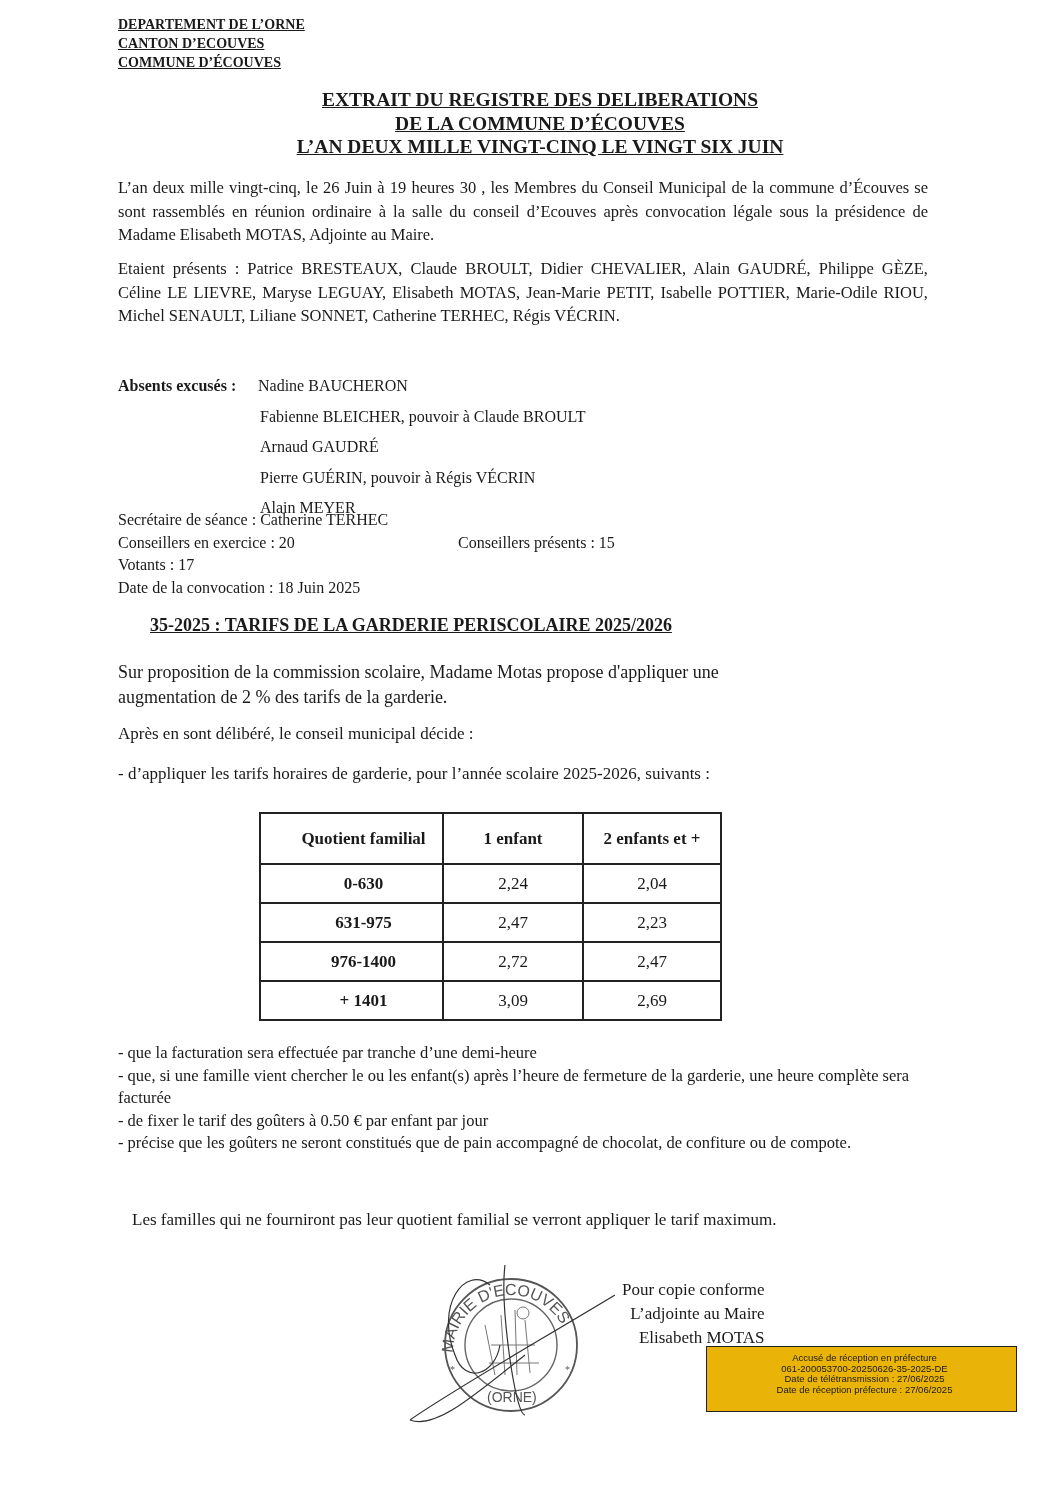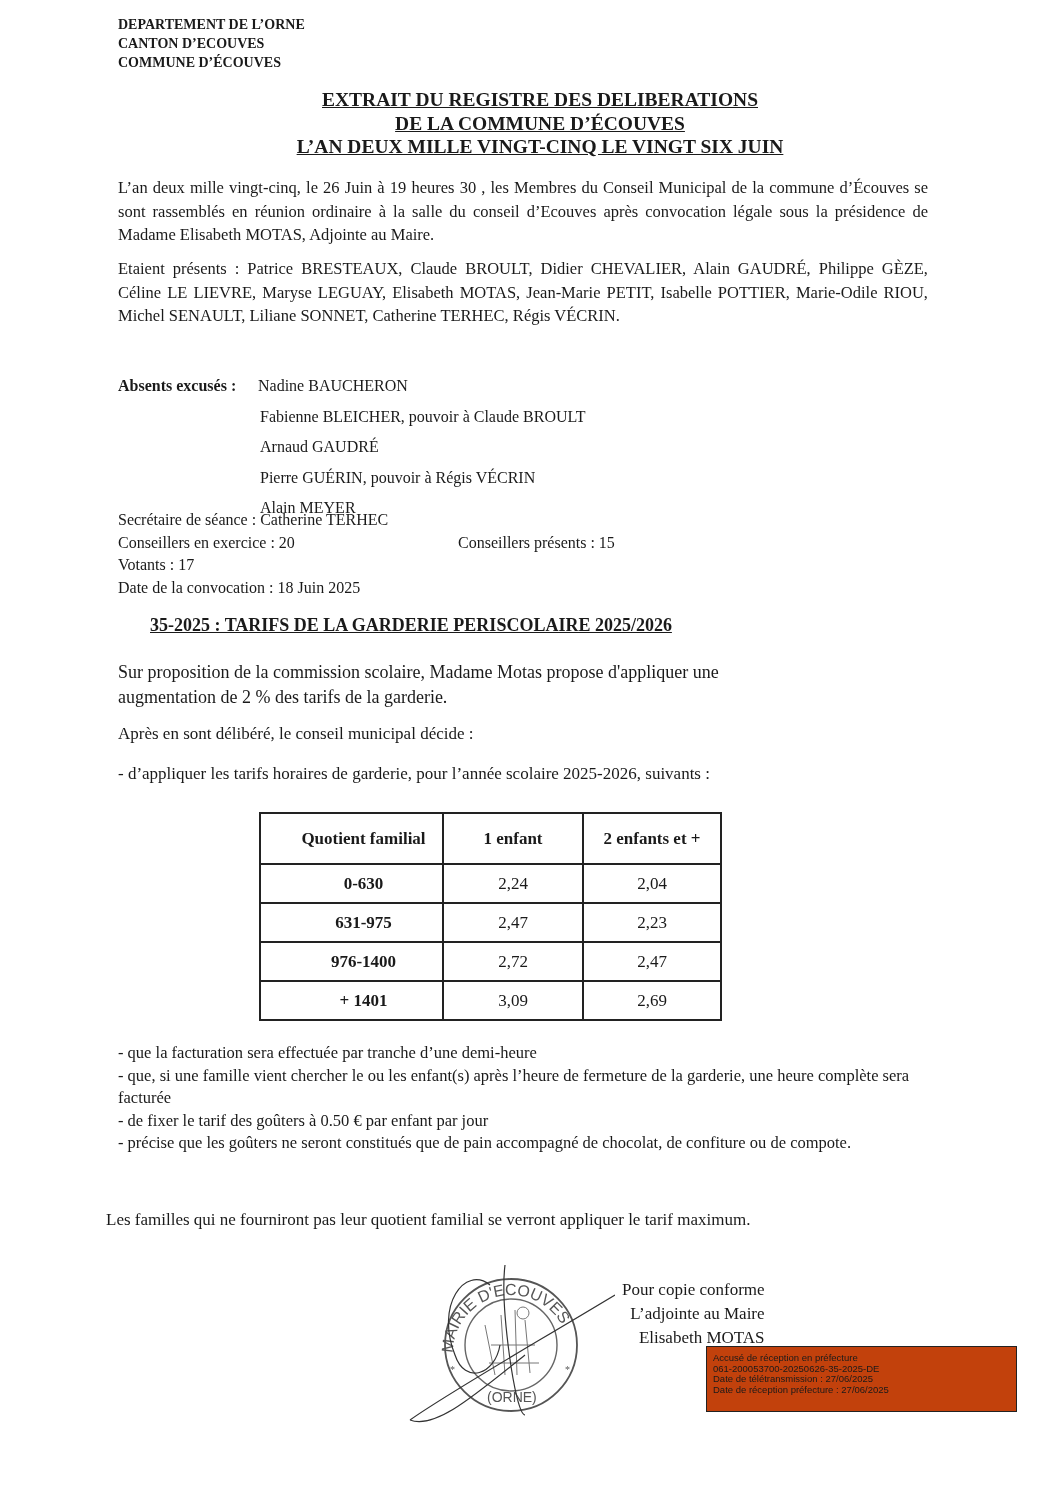--- a/index.html
+++ b/index.html
@@ -1,20 +1,20 @@
 <!DOCTYPE html>
 <html><head>
 <meta charset="utf-8">
 <style>
   html, body { margin:0; padding:0; background:#ffffff; }
   body { width:1059px; height:1496px; position:relative; overflow:hidden;
          font-family:"Liberation Serif", "DejaVu Serif", serif; color:#1a1a1a; }
   .abs { position:absolute; }
   .hdr { left:118px; top:15px; font-size:14px; font-weight:bold; line-height:19px; }
-  .hdr div { }
+  .hdr div { text-decoration:underline; }
   .title { left:0; width:1040px; top:88px; text-align:center; font-size:19.5px; font-weight:bold; line-height:23.5px; }
   .title div { text-decoration:underline;padding-left:40px; }
   .para { left:118px; width:810px; font-size:16.5px; line-height:23.5px; text-align:justify; }
   .p1 { top:176px; }
   .p2 { top:257px; }
   .absents { left:118px; top:375px; font-size:16px; line-height:22.5px; }
   .absents .lbl { display:inline-block; width:140px;font-weight:bold; }
   .absents .item { padding-left:142px;margin-top:8px; }
   .stats { left:118px; top:509px; font-size:16px; line-height:22.5px; }
   .stats .row2 { position:relative; }
@@ -24,25 +24,25 @@
   .p4 { left:118px; top:724px; font-size:17px; }
   .p5 { left:118px; top:764px; font-size:17px; }
   table.tarifs { position:absolute; left:259px; top:812px; border-collapse:collapse; font-size:17px; }
   table.tarifs td, table.tarifs th { border:2px solid #222; text-align:center; padding:0; }
   table.tarifs th { height:49px; font-weight:bold; line-height:20px; }
   table.tarifs td { height:37px; }
   table.tarifs .c1 { width:157px; font-weight:bold;padding-left:24px; }
   table.tarifs .c2 { width:138px; }
   table.tarifs .c3 { width:136px; }
   .bullets { left:118px; top:1042px; width:822px; font-size:16.5px; line-height:22.5px; }
-  .final { left:106px; top:1210px; font-size:17px; }
+  .final { left:132px; top:1210px; font-size:17px; }
   .stamp { left:405px; top:1245px; width:210px; height:200px; }
   .sign { left:622px; top:1278px; font-size:17px; line-height:24px;text-align:right; }
-  .receipt { left:706px; top:1346px; width:311px; height:66px; border:1.5px solid #222; background:#c2410c;
-             font-family:"Liberation Sans", "DejaVu Sans", sans-serif; font-size:9.5px; line-height:10.5px; padding:6px 0 0 6px; box-sizing:border-box; }
+  .receipt { left:706px; top:1346px; width:311px; height:66px; border:1.5px solid #222; background:#eab308;
+             font-family:"Liberation Sans", "DejaVu Sans", sans-serif; font-size:9.5px; line-height:10.5px; padding:6px 0 0 6px; box-sizing:border-box;text-align:center; }
 </style>
 </head>
 <body>
 
 <div class="abs hdr">
   <div>DEPARTEMENT DE L’ORNE</div>
   <div>CANTON D’ECOUVES</div>
   <div>COMMUNE D’ÉCOUVES</div>
 </div>
 

